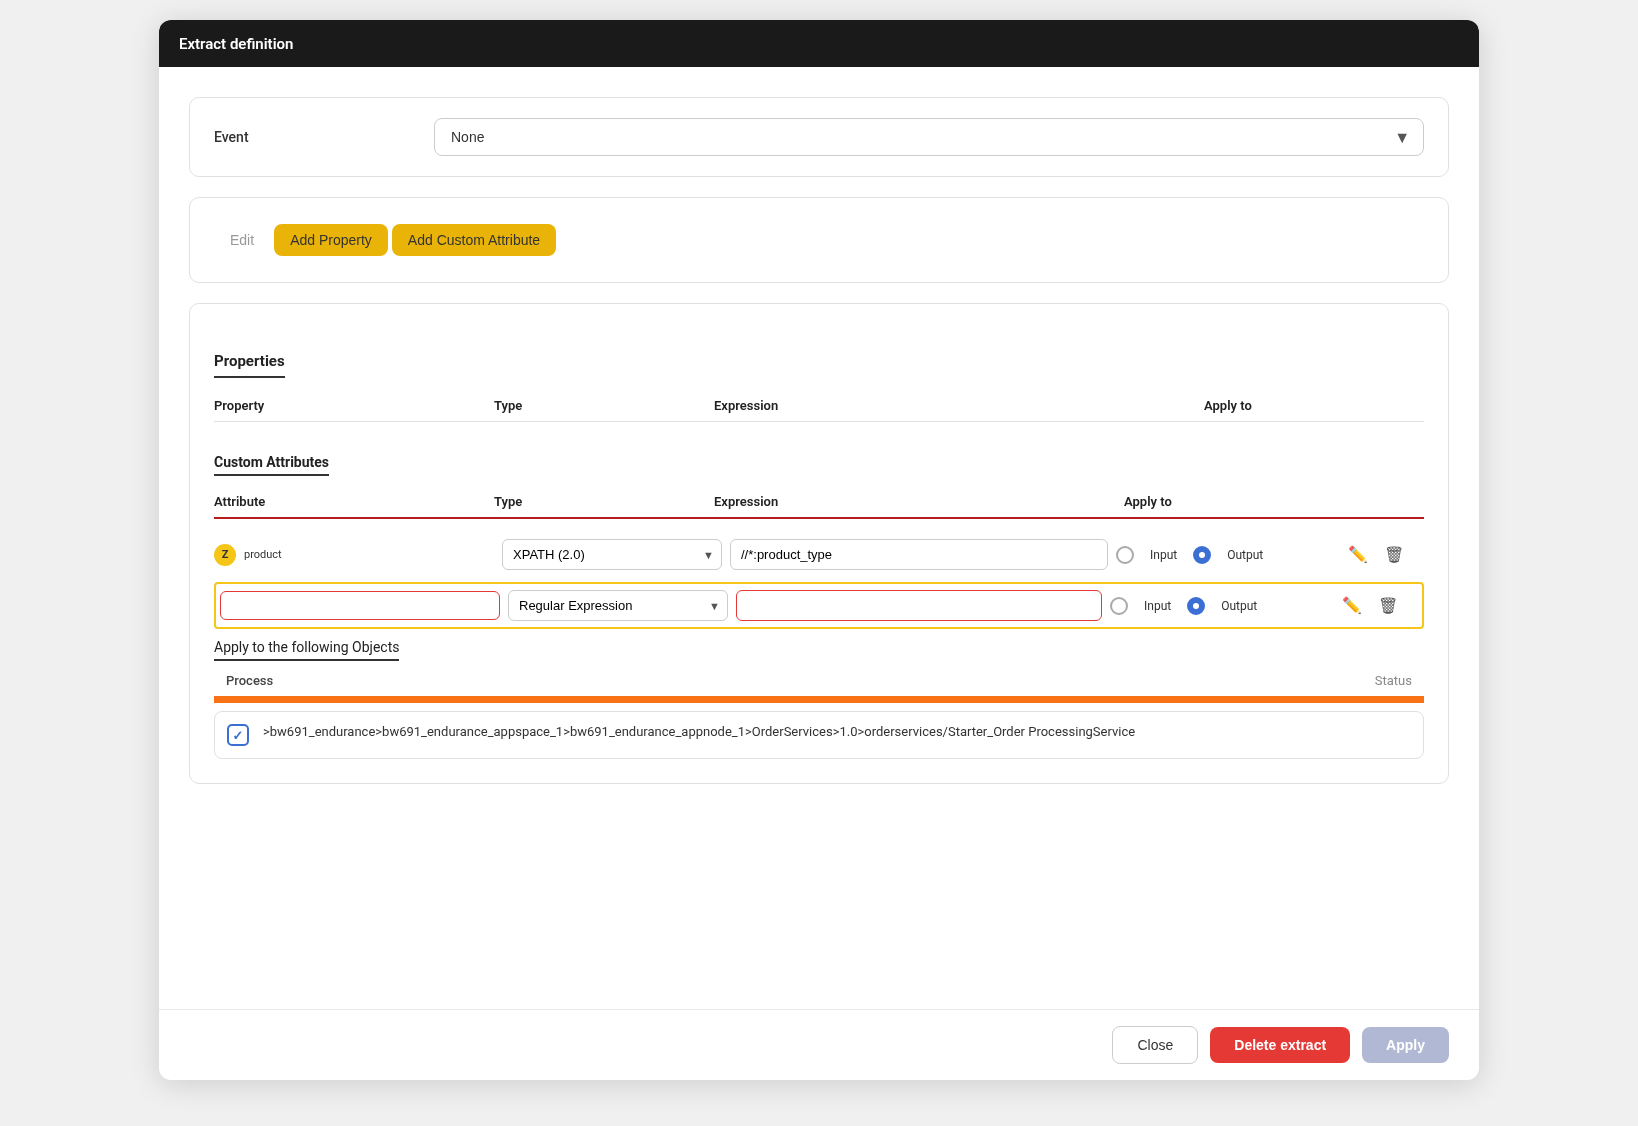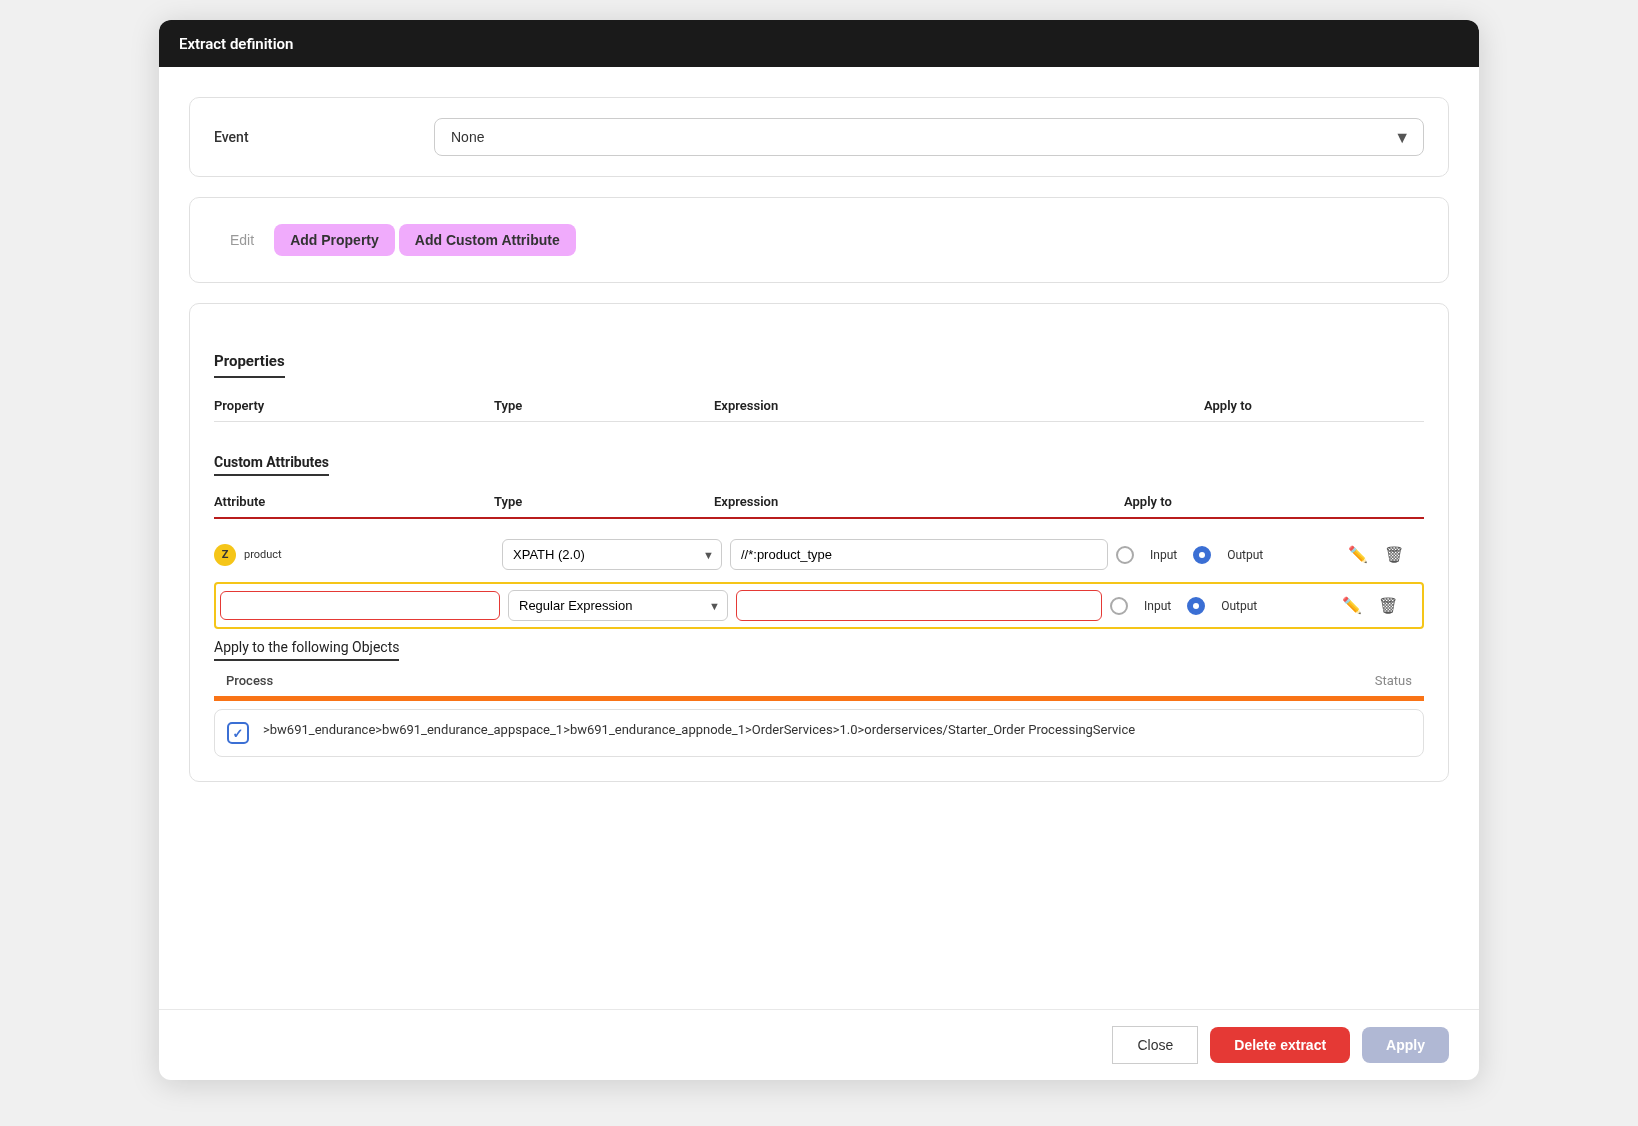--- a/index.html
+++ b/index.html
@@ -85,22 +85,22 @@
     .toolbar-btn {
       padding: 8px 16px;
       border-radius: 8px;
       border: none;
       background: transparent;
       font-size: 14px;
       cursor: pointer;
       color: #333;
     }
     .toolbar-btn.active {
-      background: #f0abfc;
-      font-weight: 700;
+      background: #eab308;
+      font-weight: 400;
     }
     .toolbar-btn-edit {
       color: #999;
     }
     .properties-section {
       background: #fff;
       border: 1px solid #e0e0e0;
       border-radius: 10px;
       padding: 24px 24px;
     }
@@ -280,21 +280,21 @@
     .scope-text {
       font-size: 12px;
       color: #555;
       margin: 8px 0 12px 0;
     }
     .process-table-header {
       display: flex;
       justify-content: space-between;
       align-items: center;
       padding: 8px 12px;
-      border-bottom: 5px solid #f97316;
+      border-bottom: 7px solid #f97316;
     }
     .process-row {
       display: flex;
       align-items: flex-start;
       padding: 12px;
       border: 1px solid #e0e0e0;
       border-radius: 8px;
       margin-top: 8px;
       gap: 14px;
     }
@@ -323,21 +323,21 @@
       display: flex;
       justify-content: flex-end;
       align-items: center;
       padding: 16px 30px;
       gap: 12px;
       border-top: 1px solid #e8e8e8;
     }
     .btn-close {
       padding: 10px 24px;
       border: 1px solid #ccc;
-      border-radius: 0;
+      border-radius: 8px;
       background: #fff;
       font-size: 14px;
       color: #333;
       cursor: pointer;
     }
     .btn-delete {
       padding: 10px 24px;
       border: none;
       border-radius: 8px;
       background: #e53935;

